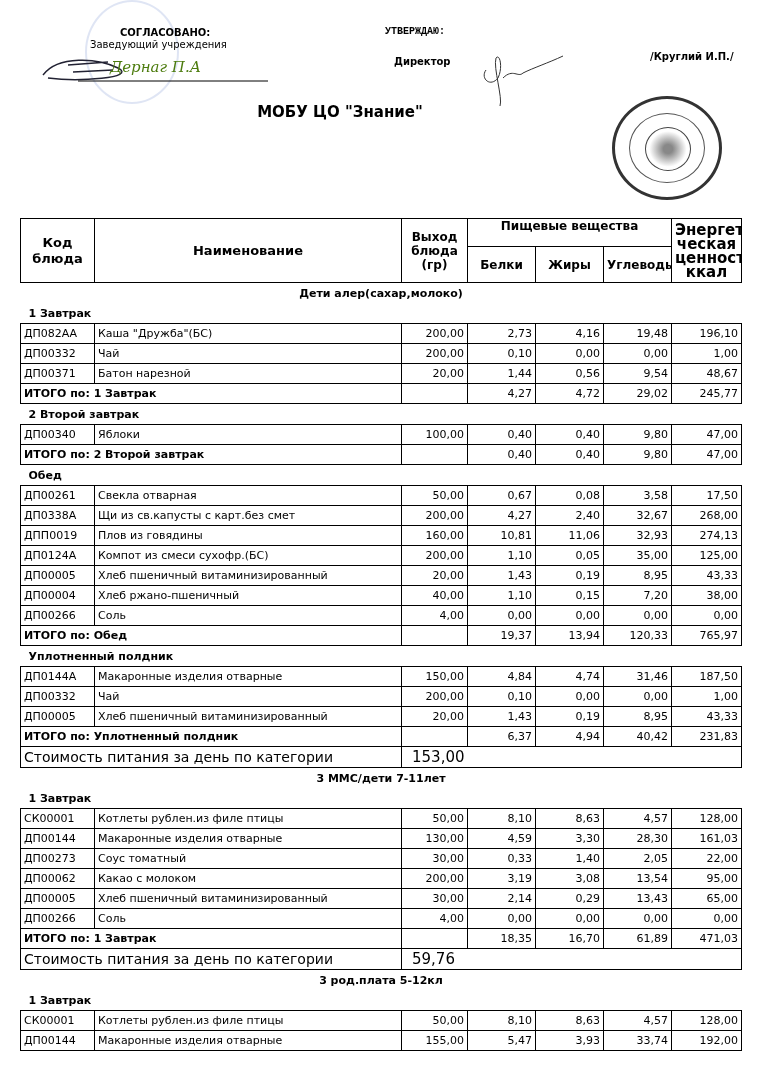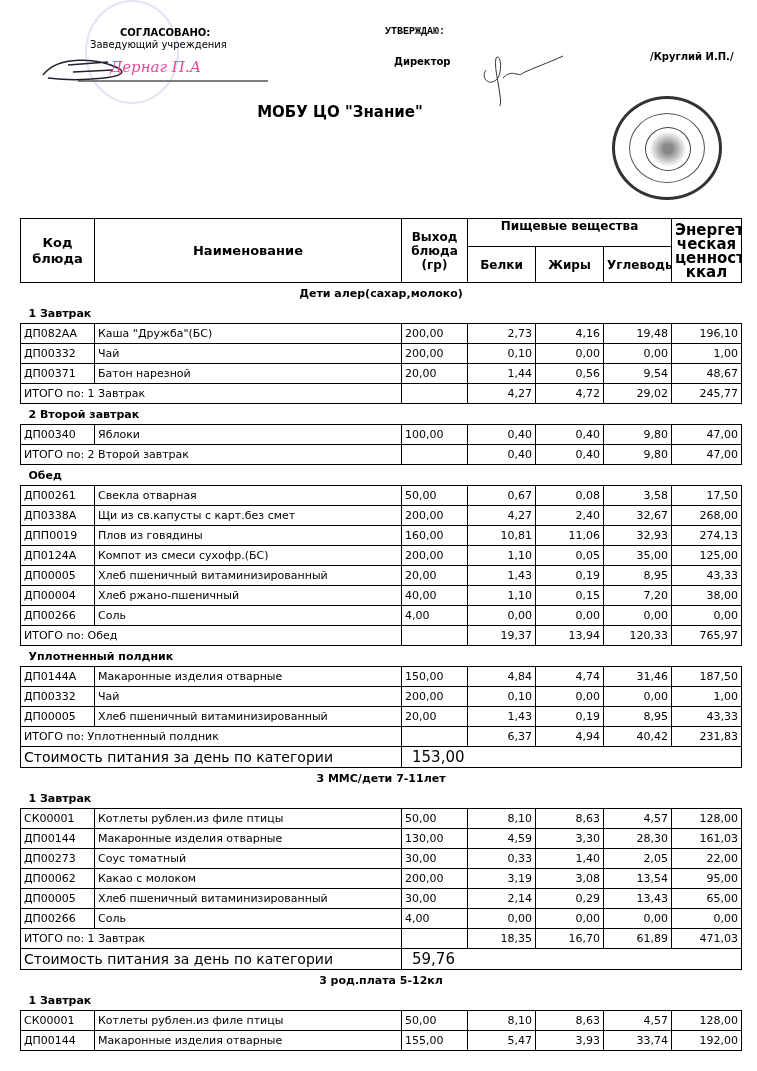--- a/index.html
+++ b/index.html
@@ -13,38 +13,38 @@
   .stamp-right { left:612px; top:96px; width:110px; height:104px; border-radius:50%;
                  border:3px solid #333; box-sizing:border-box; }
   .stamp-right .inner { position:absolute; left:14px; top:14px; right:14px; bottom:14px;
                  border-radius:50%; border:1.5px solid #555; }
   .stamp-right .core { position:absolute; left:30px; top:28px; width:44px; height:42px;
                  border-radius:50%; border:1.5px solid #444; background:radial-gradient(#888 15%, #fff 60%); }
   table { border-collapse:collapse; position:absolute; left:20px; width:721px; table-layout:fixed; }
   td, th { border:1px solid #000; font-size:11px; padding:0 3px; height:19px; white-space:nowrap; overflow:hidden; }
   th { font-weight:bold; font-size:12px; text-align:center; }
   .num { text-align:right; }
-  .ctr { text-align:left; }
+  .ctr { text-align:right; }
   .cat { border:none; text-align:center; font-weight:bold; font-size:11px; height:20px; }
   .meal { border:none; font-weight:bold; font-size:11px; height:20px; padding-left:8px; }
-  .tot td.lbl { font-weight:normal; }
+  .tot td.lbl { font-weight:bold; }
   .cost td { font-size:14px; font-weight:normal; height:20px;margin-top:8px; }
   .cost td.val { font-size:15px; padding-left:10px; }
 </style>
 </head>
 <body>
 
 <div class="abs stamp-left"></div>
 <div class="abs hdr-small" style="left:120px;top:27px;">СОГЛАСОВАНО:</div>
 <div class="abs hdr-small" style="left:90px;top:39px;font-weight:normal;font-size:10px;">Заведующий  учреждения</div>
 <svg class="abs" style="left:38px;top:50px;" width="235" height="36">
   <path d="M5 25 C20 5, 60 8, 80 18 S 40 32, 10 28 M30 15 L70 12 M35 22 L75 20" stroke="#223" stroke-width="1.4" fill="none"></path>
   <line x1="40" y1="31" x2="230" y2="31" stroke="#000" stroke-width="1"></line>
 </svg>
-<div class="abs" style="left:110px;top:58px;font-style:italic;font-size:15px;font-family:'DejaVu Serif',serif;color:#ec4899;">Дернаг П.А</div>
+<div class="abs" style="left:110px;top:58px;font-style:italic;font-size:15px;font-family:'DejaVu Serif',serif;color:#4d7c0f;">Дернаг П.А</div>
 
 <div class="abs hdr-small" style="left:385px;top:26px;font-family:Liberation Mono, monospace;">УТВЕРЖДАЮ:</div>
 <div class="abs hdr-small" style="left:394px;top:56px;">Директор</div>
 <svg class="abs" style="left:478px;top:48px;" width="90" height="60">
   <path d="M8 22 C2 30, 12 40, 20 30 C25 20, 22 5, 18 10 C15 20, 25 50, 22 58 M25 30 C35 20, 40 30, 45 25 C55 20, 70 15, 85 8" stroke="#333" stroke-width="1" fill="none"></path>
 </svg>
 <div class="abs hdr-small" style="left:650px;top:51px;">/Круглий И.П./</div>
 
 <div class="abs title" style="left:210px;top:102px;">
   <div>МОБУ ЦО "Знание"</div>

